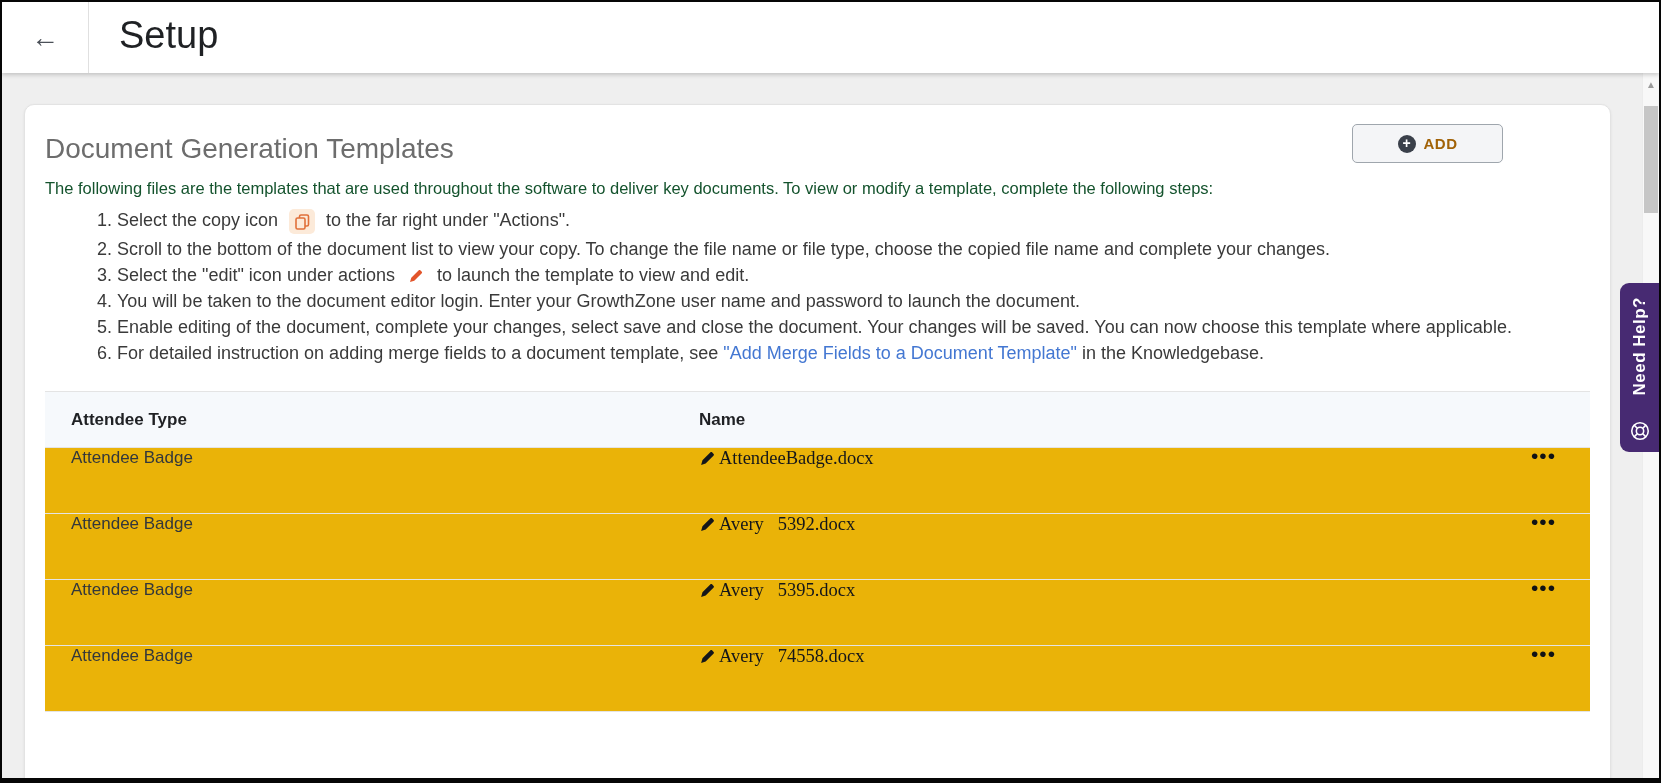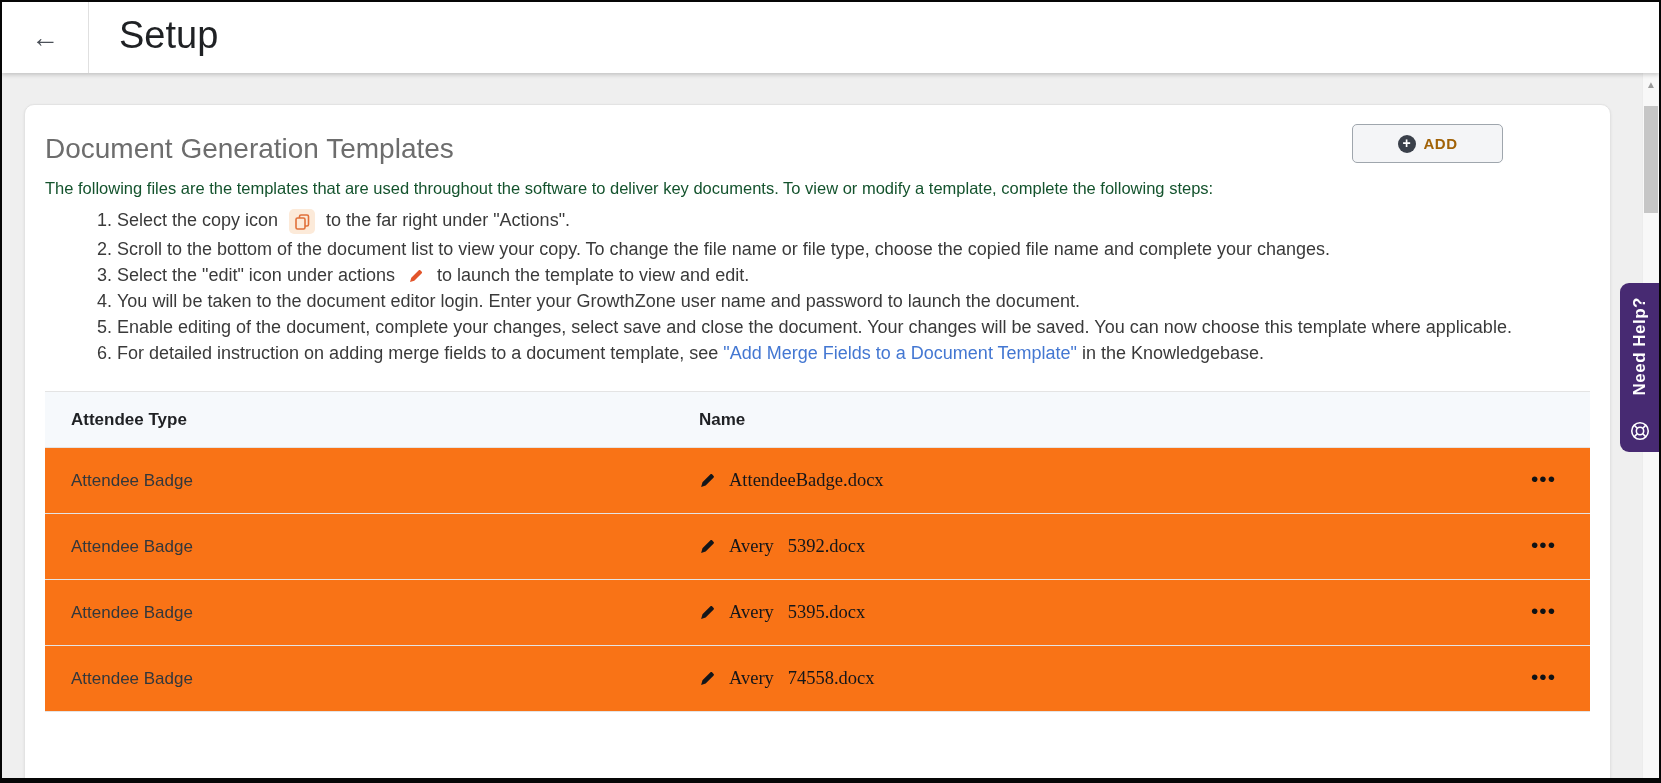--- a/index.html
+++ b/index.html
@@ -72,28 +72,28 @@
   .inline-pencil{ margin:0 8px; vertical-align:middle; }
   a.kb-link{ color:#4377d2; text-decoration:none; cursor:pointer; }
 
   
   .tmpl-table{ margin-top:27px; border-top:1px solid #e4e4e4; }
   .t-head{
     display:flex; align-items:center; height:56px; background:#f6f9fc;
     border-bottom:1px solid #e4e4e4; font-size:17px; font-weight:bold; color:#1f2124;
   }
   .t-row{
-    display:flex; align-items:center; height:66px; background:#f97316;
+    display:flex; align-items:flex-start; height:66px; background:#eab308;
     border-bottom:1px solid #e4e4e4; font-size:17px; color:#33373b;
   }
   .cell-type{ width:654px; padding-left:26px; }
   .cell-name{ flex:1; display:flex; align-items:center; }
   .doc-name{
     font-family:"Liberation Serif", serif; font-size:18.5px; color:#14161a;
-    white-space:pre; margin-left:13px;
+    white-space:pre; margin-left:3px;
   }
   .cell-actions{ width:120px; text-align:right; padding-right:34px; }
   .ellipsis-btn{
     border:none; background:none; cursor:pointer;
     font-size:21px; letter-spacing:1px; color:#101215; line-height:10px;
   }
 
   
   .scrollbar{
     position:absolute; right:0; top:71px; bottom:0; width:17px;

